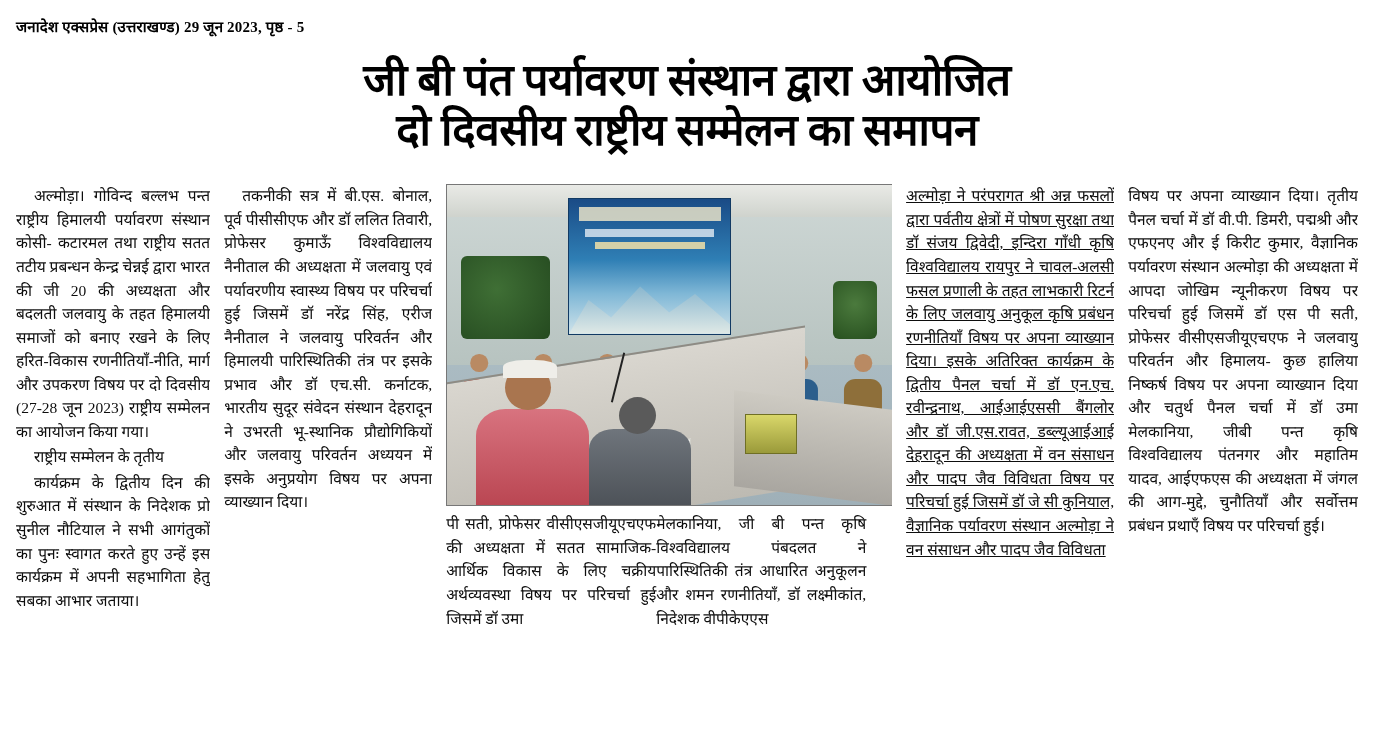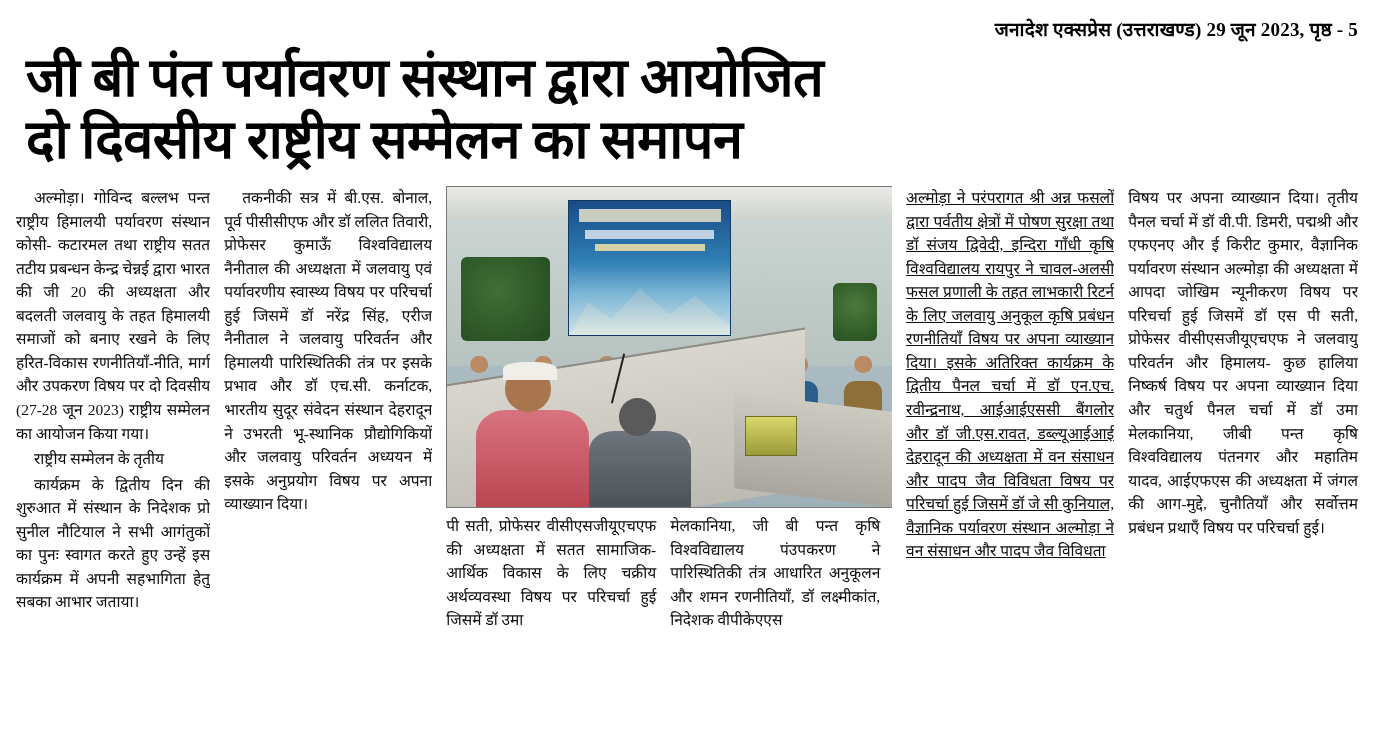--- a/index.html
+++ b/index.html
@@ -15,46 +15,47 @@
     overflow: hidden;
   }
   .page {
     position: relative;
     width: 1374px;
     height: 730px;
     box-sizing: border-box;
     padding: 10px 16px 0 16px;
   }
   .masthead {
-    text-align: right;
+    text-align: left;
     font-family: "Liberation Serif", serif;
     font-weight: bold;
-    font-size: 19px;
+    font-size: 15px;
     letter-spacing: 0.2px;
     color: #000;
     margin-top: 6px;
-    margin-bottom: 6px;
+    margin-bottom: 20px;
   }
   .headline {
+    text-align: center;
     font-family: "Liberation Serif", serif;
     font-weight: bold;
     color: #000;
     line-height: 1.14;
-    font-size: 54px;
+    font-size: 44px;
     letter-spacing: -0.5px;
     margin: 4px 0 2px 0;
     padding: 0 10px;
   }
   .headline .line2 {
     display: block;
   }
   .columns {
     display: flex;
     gap: 14px;
-    margin-top: 15px;
+    margin-top: 28px;
     align-items: flex-start;
     height: 455px;
   }
   .col {
     font-family: "Liberation Serif", serif;
     font-size: 15.5px;
     line-height: 1.52;
     text-align: justify;
     text-justify: inter-word;
     color: #0d0d0d;
@@ -280,23 +281,23 @@
         <div class="ph-front">
           <span class="body"></span>
           <span class="head"></span>
           <span class="cap"></span>
         </div>
         <div class="ph-front2">
           <span class="body"></span>
           <span class="head"></span>
         </div>
       </div>
-      <div style="display:flex; gap:14px;">
+      <div style="display:flex; ">
         <p style="width:210px; text-indent:0;">पी सती, प्रोफेसर वीसीएसजीयूएचएफ की अध्यक्षता में सतत सामाजिक-आर्थिक विकास के लिए चक्रीय अर्थव्यवस्था विषय पर परिचर्चा हुई जिसमें डॉ उमा</p>
-        <p style="width:210px; text-indent:0;">मेलकानिया, जी बी पन्त कृषि विश्वविद्यालय पंउपकरण ने पारिस्थितिकी तंत्र आधारित अनुकूलन और शमन रणनीतियाँ, डॉ लक्ष्मीकांत, निदेशक वीपीकेएएस</p>
+        <p style="width:210px; text-indent:0;">मेलकानिया, जी बी पन्त कृषि विश्वविद्यालय पंबदलत ने पारिस्थितिकी तंत्र आधारित अनुकूलन और शमन रणनीतियाँ, डॉ लक्ष्मीकांत, निदेशक वीपीकेएएस</p>
       </div>
     </div>
 
     <div class="col c4">
       <p style="text-indent:0;">अल्मोड़ा ने परंपरागत श्री अन्न फसलों द्वारा पर्वतीय क्षेत्रों में पोषण सुरक्षा तथा डॉ संजय द्विवेदी, इन्दिरा गाँधी कृषि विश्वविद्यालय रायपुर ने चावल-अलसी फसल प्रणाली के तहत लाभकारी रिटर्न के लिए जलवायु अनुकूल कृषि प्रबंधन रणनीतियाँ विषय पर अपना व्याख्यान दिया। इसके अतिरिक्त कार्यक्रम के द्वितीय पैनल चर्चा में डॉ एन.एच. रवीन्द्रनाथ, आईआईएससी बैंगलोर और डॉ जी.एस.रावत, डब्ल्यूआईआई देहरादून की अध्यक्षता में वन संसाधन और पादप जैव विविधता विषय पर परिचर्चा हुई जिसमें डॉ जे सी कुनियाल, वैज्ञानिक पर्यावरण संस्थान अल्मोड़ा ने वन संसाधन और पादप जैव विविधता</p>
     </div>
 
     <div class="col c5">
       <p style="text-indent:0;">विषय पर अपना व्याख्यान दिया। तृतीय पैनल चर्चा में डॉ वी.पी. डिमरी, पद्मश्री और एफएनए और ई किरीट कुमार, वैज्ञानिक पर्यावरण संस्थान अल्मोड़ा की अध्यक्षता में आपदा जोखिम न्यूनीकरण विषय पर परिचर्चा हुई जिसमें डॉ एस पी सती, प्रोफेसर वीसीएसजीयूएचएफ ने जलवायु परिवर्तन और हिमालय- कुछ हालिया निष्कर्ष विषय पर अपना व्याख्यान दिया और चतुर्थ पैनल चर्चा में डॉ उमा मेलकानिया, जीबी पन्त कृषि विश्वविद्यालय पंतनगर और महातिम यादव, आईएफएस की अध्यक्षता में जंगल की आग-मुद्दे, चुनौतियाँ और सर्वोत्तम प्रबंधन प्रथाएँ विषय पर परिचर्चा हुई।</p>
     </div>

